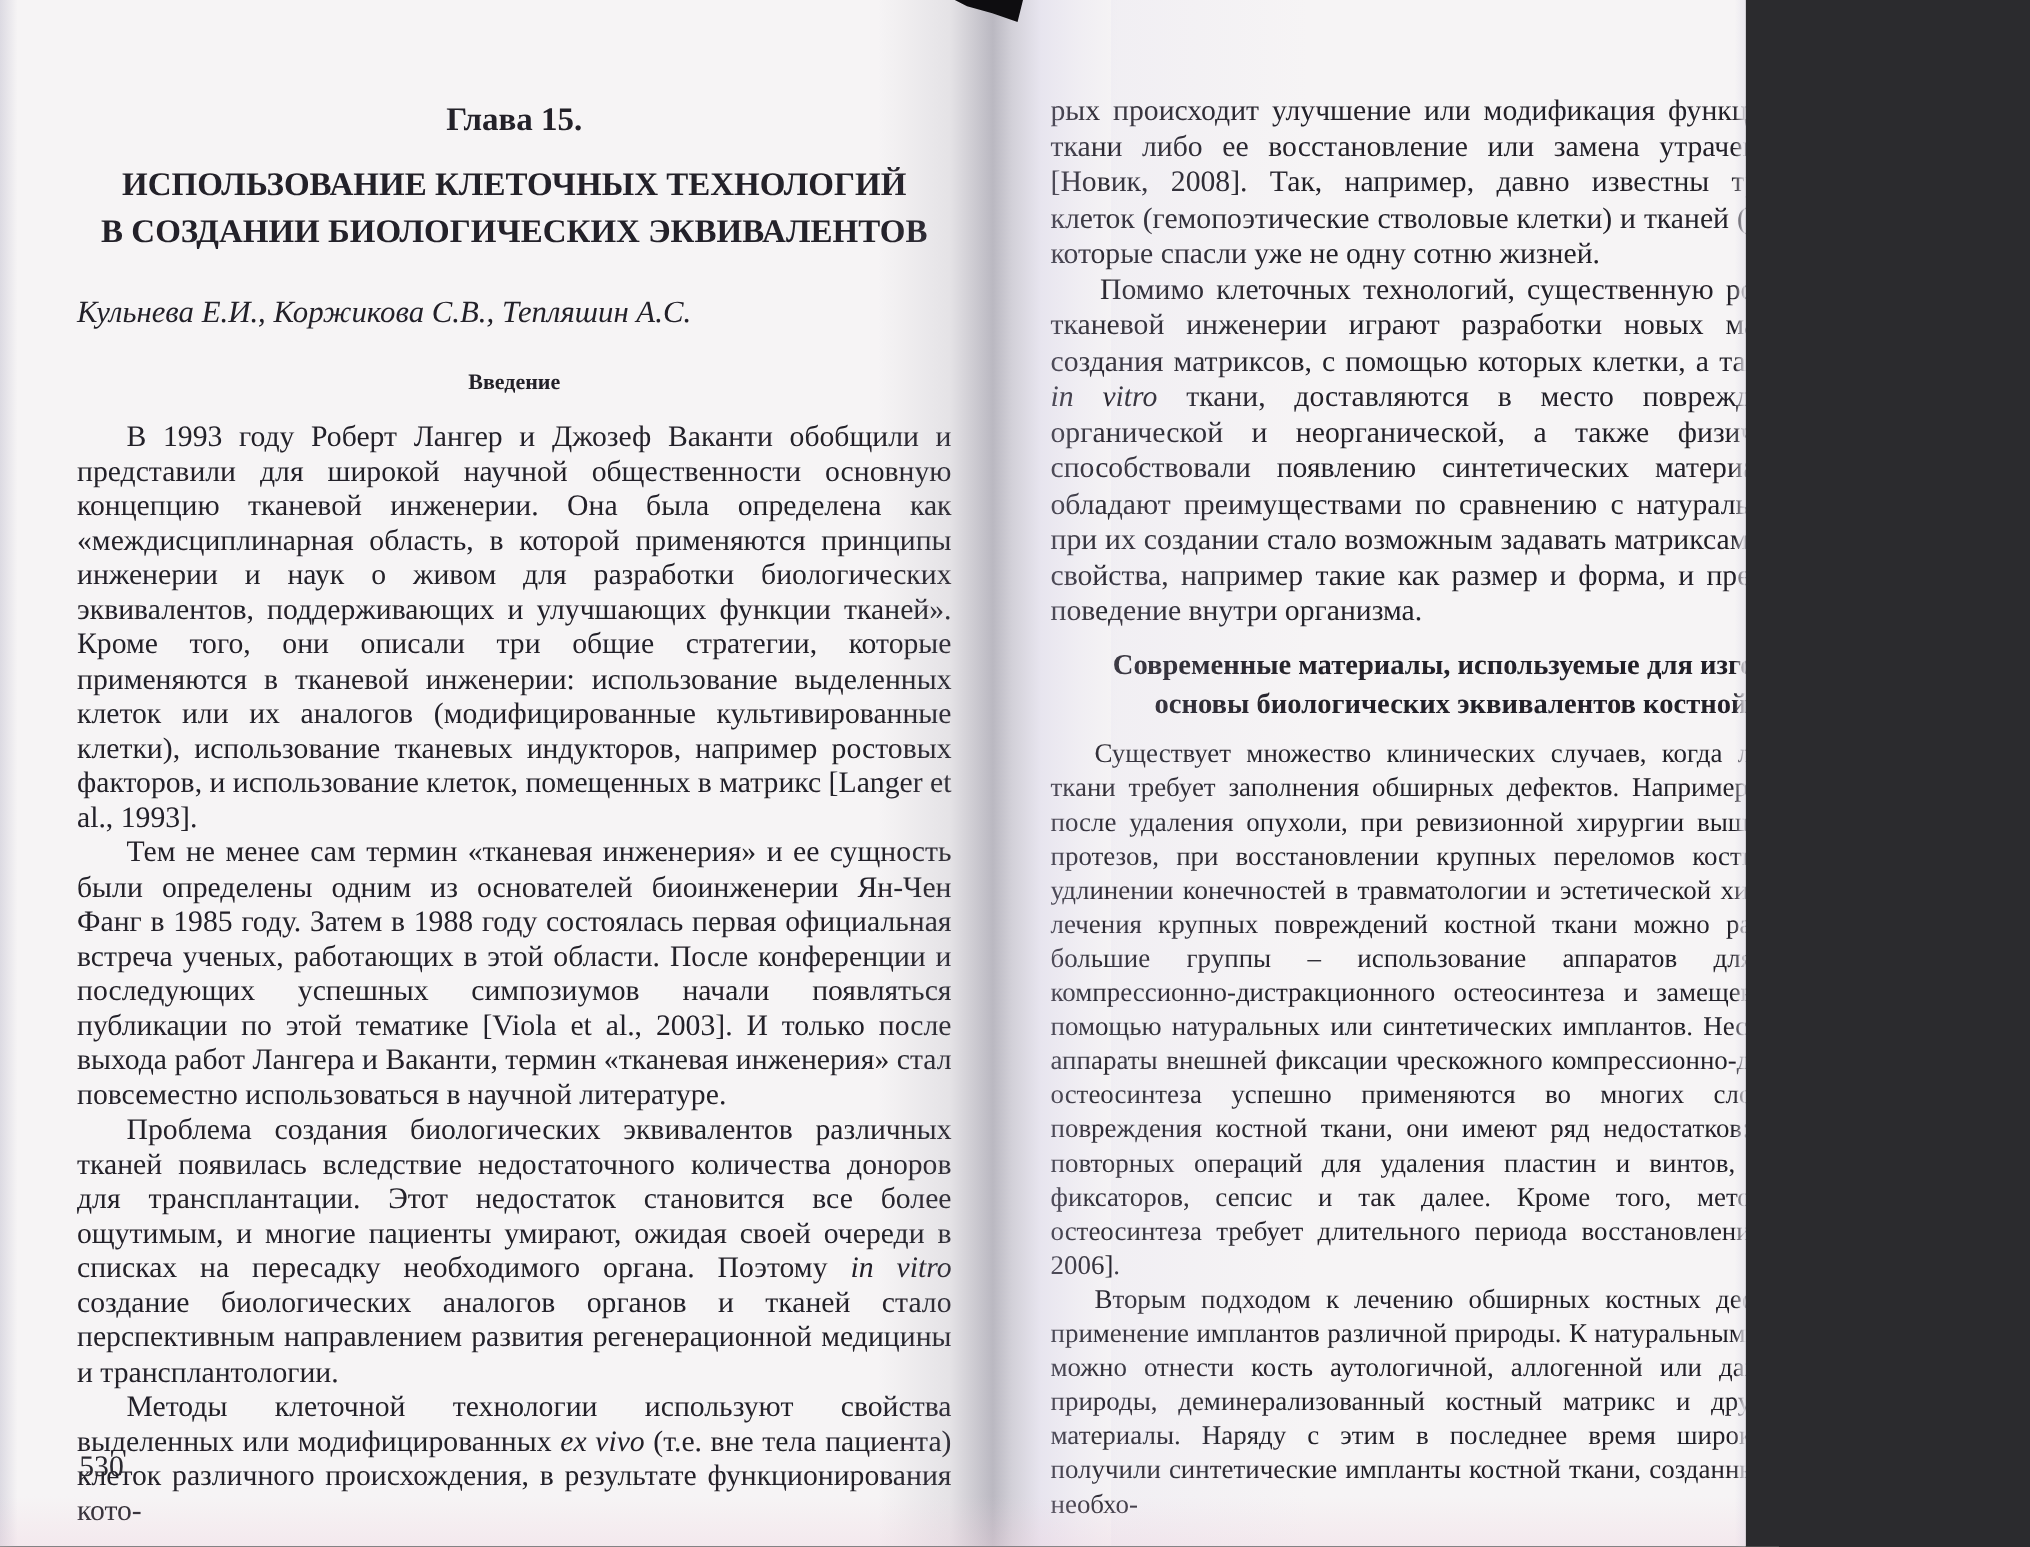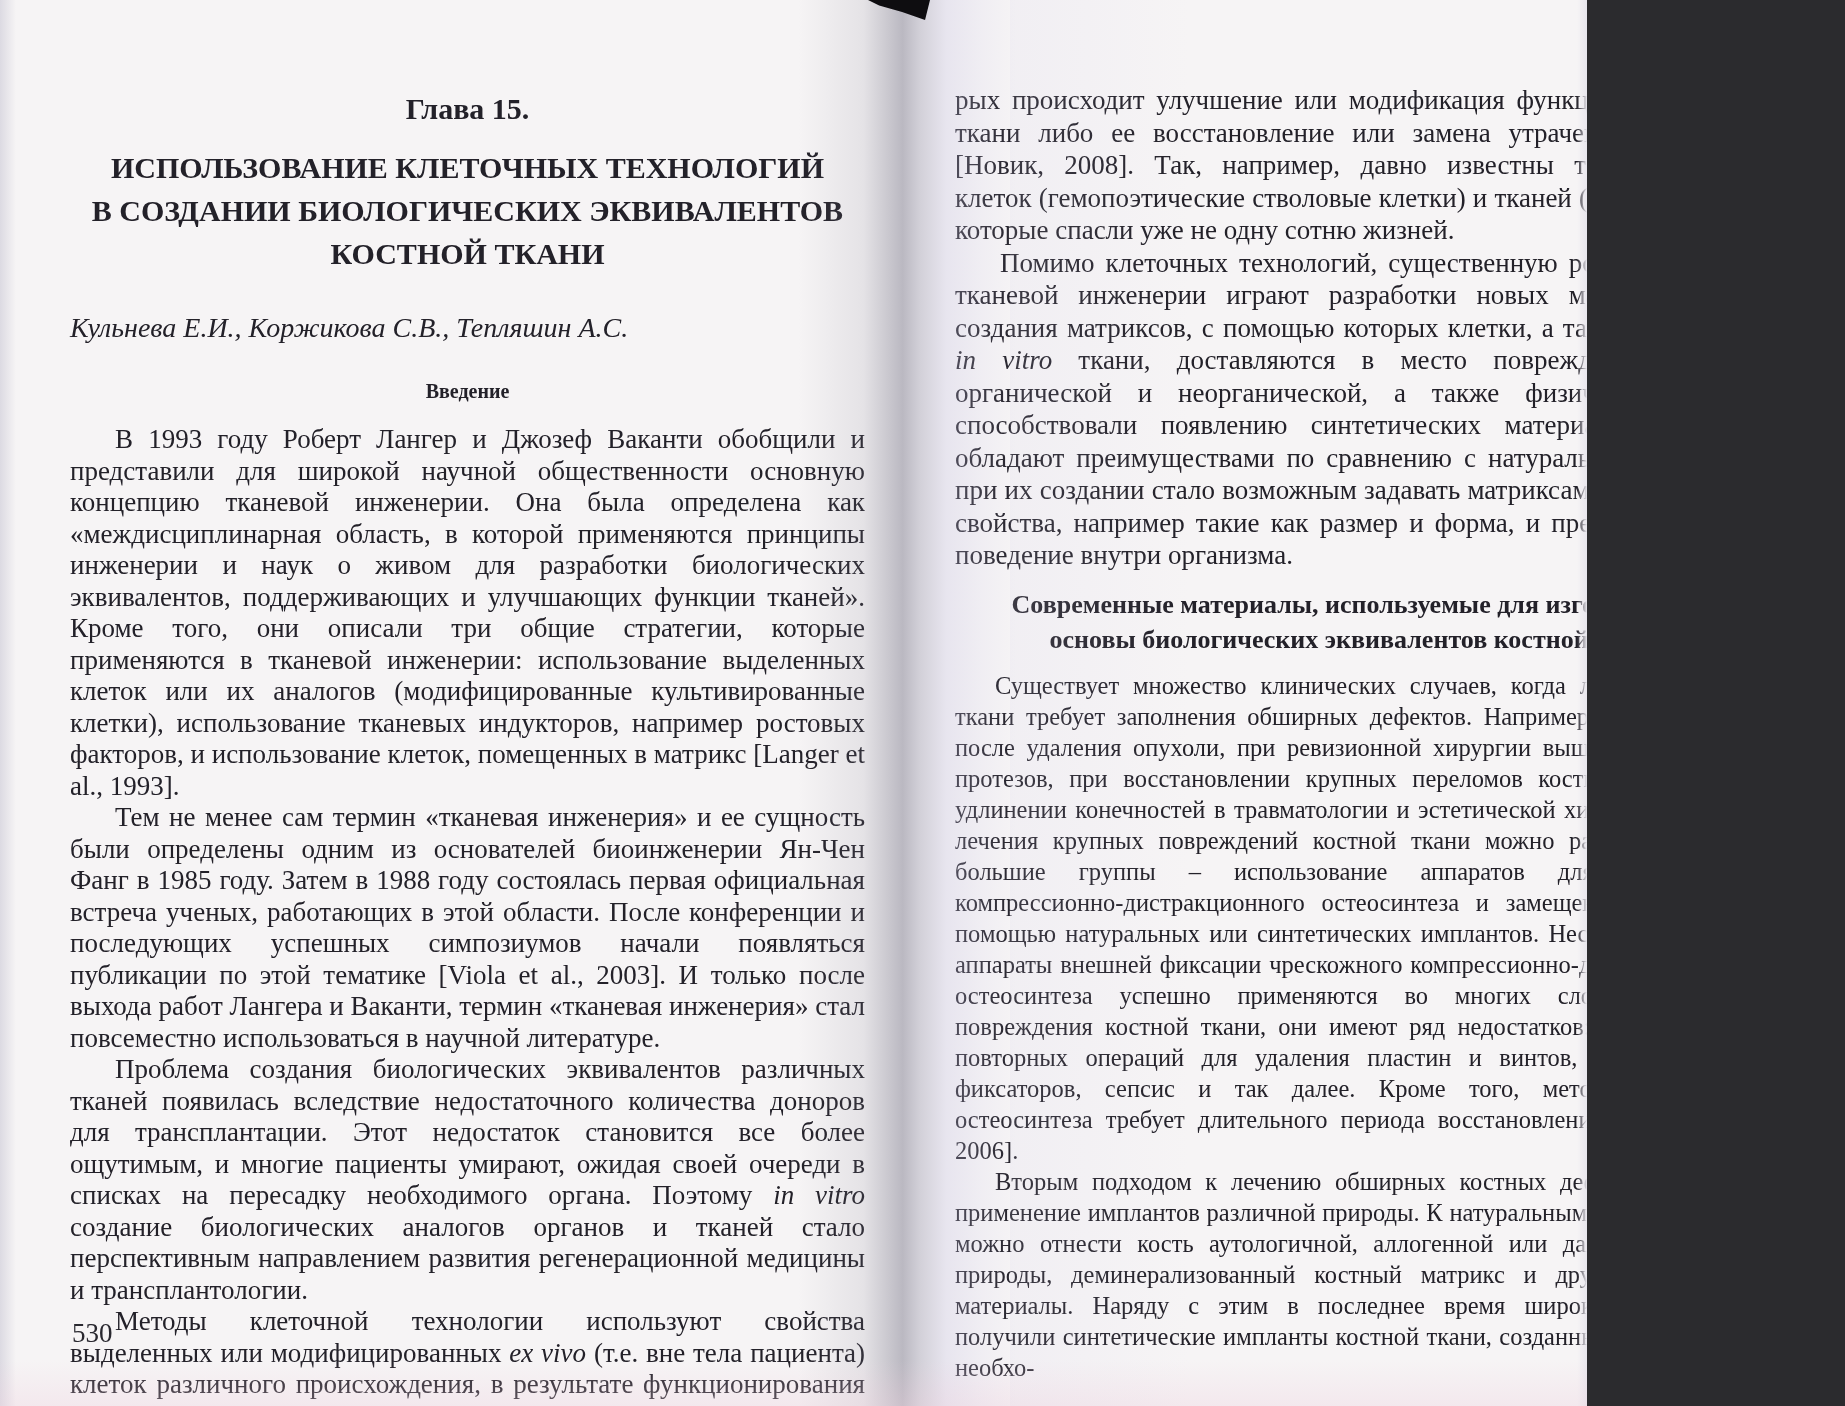--- a/index.html
+++ b/index.html
@@ -58,21 +58,20 @@
 </head>
 <body>
 
 <div class="spread">
 
   <div class="page page-left">
     <div class="chapter-label">Глава 15.</div>
     <div class="title-block">
       <div>ИСПОЛЬЗОВАНИЕ КЛЕТОЧНЫХ ТЕХНОЛОГИЙ</div>
       <div>В СОЗДАНИИ БИОЛОГИЧЕСКИХ ЭКВИВАЛЕНТОВ</div>
-      <div>КОСТНОЙ ТКАНИ</div>
     </div>
     <div class="authors">Кульнева Е.И., Коржикова С.В., Тепляшин А.С.</div>
     <div class="section-heading">Введение</div>
     <div class="body-left">
         <p class="para"><span>В 1993 году Роберт Лангер и Джозеф Ваканти обобщили и представили для широкой научной общественности основную концепцию тканевой инженерии. Она была определена как «междисциплинарная область, в которой применяются принципы инженерии и наук о живом для разработки биологических эквивалентов, поддерживающих и улучшающих функции тканей». Кроме того, они описали три общие стратегии, которые применяются в тканевой инженерии: использование выделенных клеток или их аналогов (модифицированные культивированные клетки), использование тканевых индукторов, например ростовых факторов, и использование клеток, помещенных в матрикс [Langer et al., 1993].</span></p>
         <p class="para"><span>Тем не менее сам термин «тканевая инженерия» и ее сущность были определены одним из основателей биоинженерии Ян-Чен Фанг в 1985 году. Затем в 1988 году состоялась первая официальная встреча ученых, работающих в этой области. После конференции и последующих успешных симпозиумов начали появляться публикации по этой тематике [Viola et al., 2003]. И только после выхода работ Лангера и Ваканти, термин «тканевая инженерия» стал повсеместно использоваться в научной литературе.</span></p>
         <p class="para"><span>Проблема создания биологических эквивалентов различных тканей появилась вследствие недостаточного количества доноров для трансплантации. Этот недостаток становится все более ощутимым, и многие пациенты умирают, ожидая своей очереди в списках на пересадку необходимого органа. Поэтому </span><i>in vitro</i><span> создание биологических аналогов органов и тканей стало перспективным направлением развития регенерационной медицины и трансплантологии.</span></p>
         <p class="para"><span>Методы клеточной технологии используют свойства выделенных или модифицированных </span><i>ex vivo</i><span> (т.е. вне тела пациента) клеток различного происхождения, в результате функционирования кото-</span></p>
       </div>
   </div>

